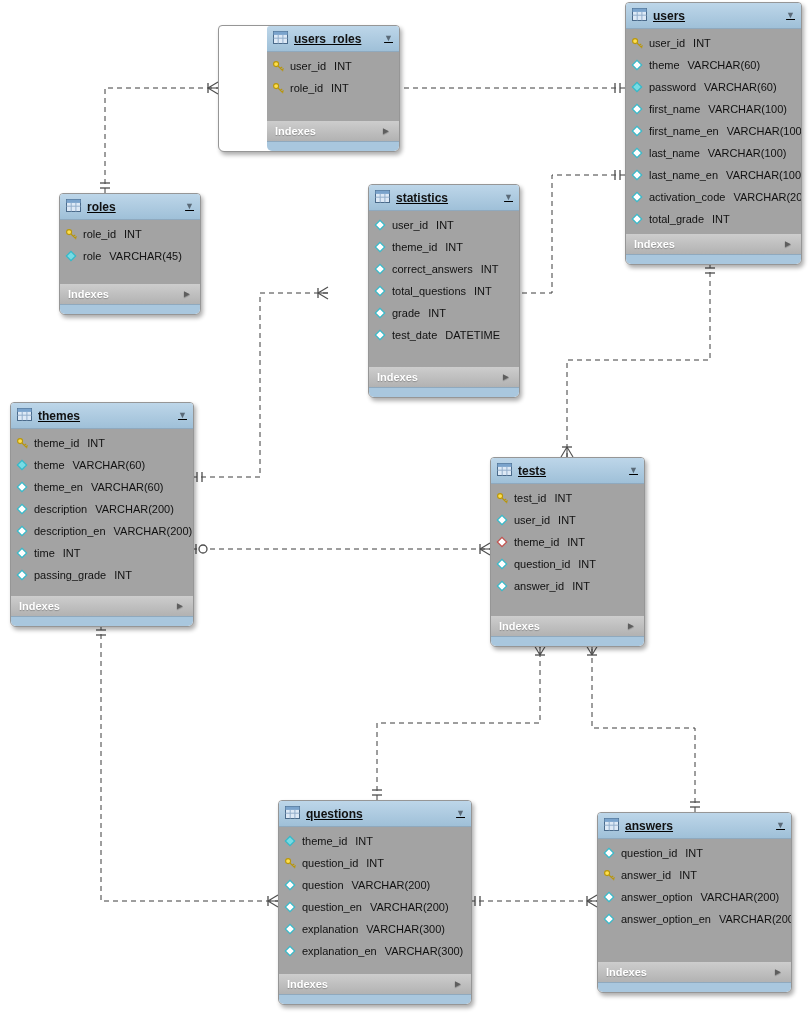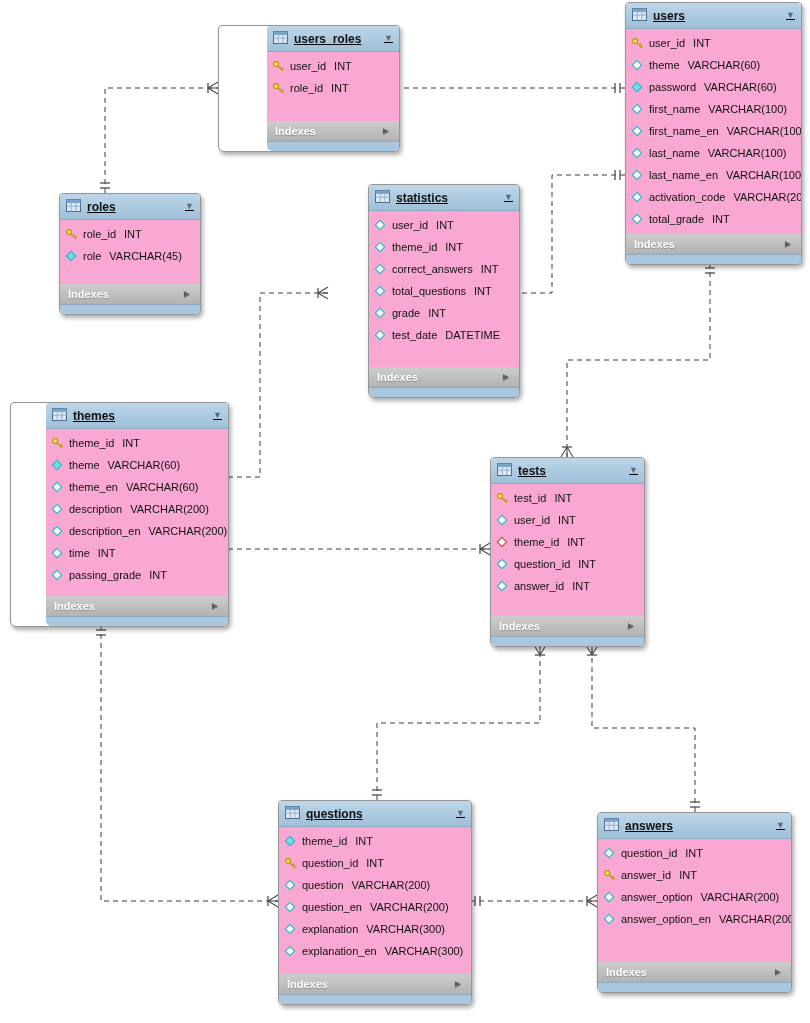--- a/index.html
+++ b/index.html
@@ -28,21 +28,21 @@
     flex:0 0 25px;height:25px;
     display:flex;align-items:center;gap:6px;
     padding:0 6px;
     background:linear-gradient(var(--header-top),var(--header-bottom));
     border-bottom:1px solid var(--header-border);
     border-radius:3px 3px 0 0;
     text-decoration:underline;
   }
   .card-title{font-weight:bold;font-size:12px;color:#111;}
   .card-arrow{margin-left:auto;font-size:9px;color:#5a6a78;line-height:1;}
-  .card-body{flex:1 1 auto;background:#f9a8d4;padding-top:3px;overflow:hidden;}
+  .card-body{flex:1 1 auto;background:#a3a3a3;padding-top:3px;overflow:hidden;}
   .field-row{
     height:22px;display:flex;align-items:center;gap:5px;
     padding:0 5px;font-size:11px;color:#111;white-space:nowrap;
   }
   .field-row .ficon{flex:0 0 13px;display:flex;align-items:center;}
   .ftype{margin-left:3px;}
   .idx-bar{
     flex:0 0 20px;height:20px;
     display:flex;align-items:center;
     background:linear-gradient(var(--indexes-top),var(--indexes-bottom));
@@ -404,21 +404,21 @@
             <span>test_date</span>
             <span class="ftype">DATETIME</span>
           </div>
         </div>
         <div class="idx-bar">
           <span>Indexes</span>
           <span class="idx-arrow">►</span>
         </div>
         <div class="bottom-bar"></div>
       </div>
-      <div class="card" style="left: 10px; top: 402px; width: 182px; height: 223px; padding-left: 35px;">
+      <div class="card" style="left: 10px; top: 402px; width: 182px; height: 223px;">
         <div class="card-header">
           <span class="hicon"><svg width="15" height="13" viewBox="0 0 15 13">
               <rect x="0.5" y="0.5" width="14" height="12" fill="#dde9f6" stroke="#4a6a8a"></rect>
               <rect x="0.5" y="0.5" width="14" height="3.4" fill="#7aa3cc"></rect>
               <path d="M0.5 7.2 H14.5 M5.2 3.9 V12.5 M9.9 3.9 V12.5" stroke="#93aecb" stroke-width="1" fill="none"></path>
             </svg></span>
           <span class="card-title">themes</span>
           <span class="card-arrow">▼</span>
         </div>
         <div class="card-body">

